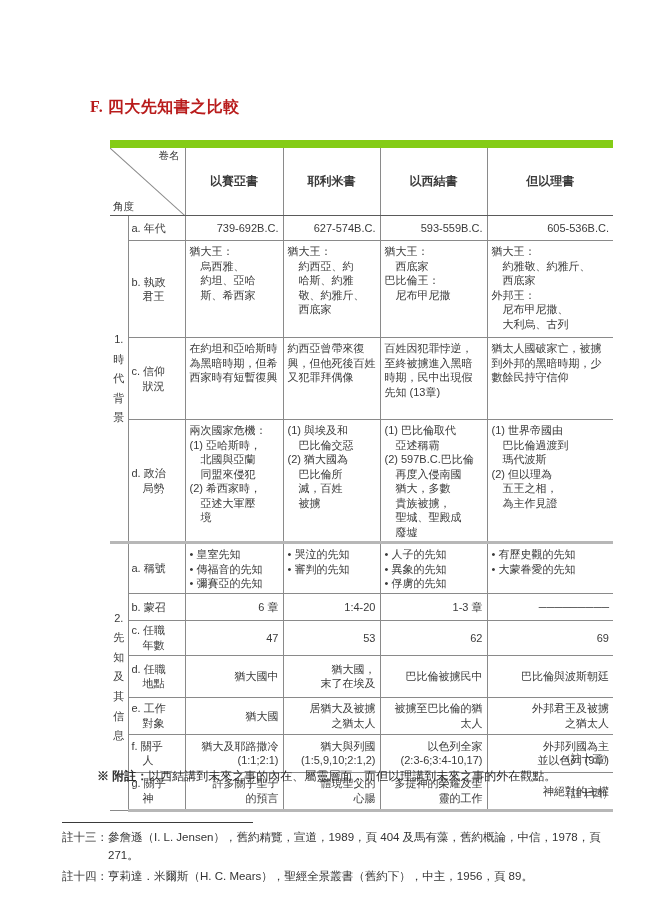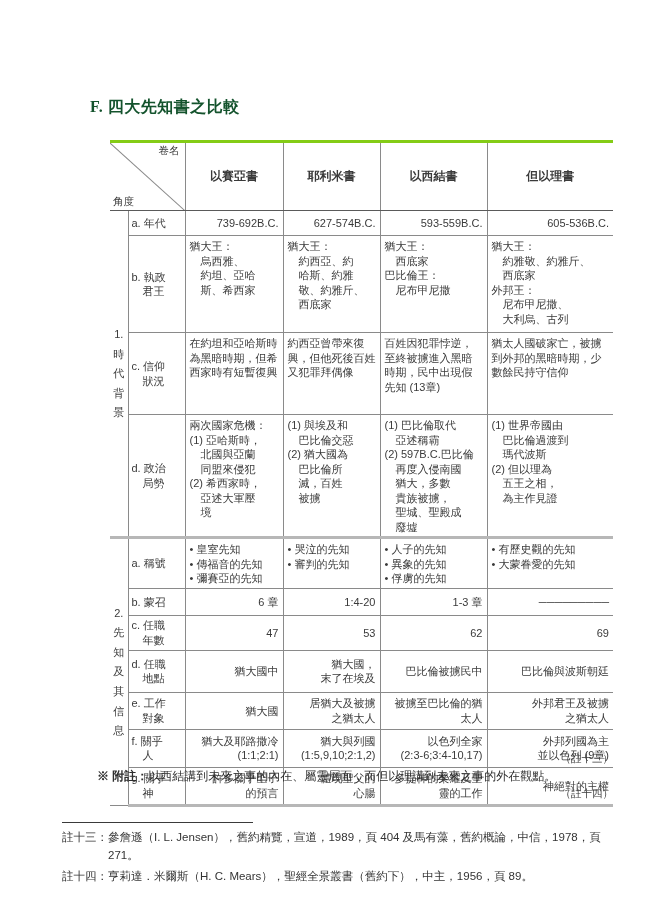--- a/index.html
+++ b/index.html
@@ -6,30 +6,30 @@
   .page{position:relative;width:662px;height:908px;background:#ffffff;
         font-family:"Liberation Sans",sans-serif;color:#3a3a3a;overflow:hidden;}
 
   
   .pagehead{position:absolute;left:62px;top:6px;display:flex;align-items:baseline;gap:11px;}
   .pagenum{font-size:20px;color:#a8a8a8;}
   .booktitle{font-size:10.5px;color:#9b9b9b;letter-spacing:1.6px;}
 
   
   .sectitle{position:absolute;left:90px;top:97px;font-family:"Liberation Serif",serif;
-            font-size:16px;font-weight:bold;color:#14532d;letter-spacing:.5px;}
+            font-size:16px;font-weight:bold;color:#b91c1c;letter-spacing:.5px;}
 
   
   table.cmp{position:absolute;left:110px;top:140px;width:503px;border-collapse:collapse;
             table-layout:fixed;font-size:11px;color:#3a3a3a;}
   .cmp td{border:1px solid #8a8a8a;padding:2px 4px;vertical-align:middle;
           white-space:pre-line;line-height:1.32;overflow:hidden;}
   .cmp td:last-child{border-right:none;}
   .cmp td.noleft{border-left:none;}
-  .cmp tr.hdr td{border-top:3px solid #84cc16;border-bottom:1px solid #5a5a5a;
+  .cmp tr.hdr td{border-top:8px solid #84cc16;border-bottom:1px solid #5a5a5a;
                  font-weight:bold;font-size:12px;text-align:center;}
   .cmp tr.gsep td{border-top:3px solid #b7b7b7;}
   .cmp tr.last td{border-bottom:3px solid #b7b7b7;}
   td.group{text-align:center;line-height:1.78;padding:0;font-size:11px;}
   td.rowlab{text-align:left;padding:2px 3px;}
   td.ac{text-align:right;}
   td.al{text-align:left;vertical-align:top;padding-top:3px;}
   .corner{position:relative;padding:0;}
   .corner svg{position:absolute;left:0;top:0;width:100%;height:100%;display:block;}
   .corner .tr{position:absolute;top:1px;right:5px;font-size:10.5px;font-weight:normal;}

